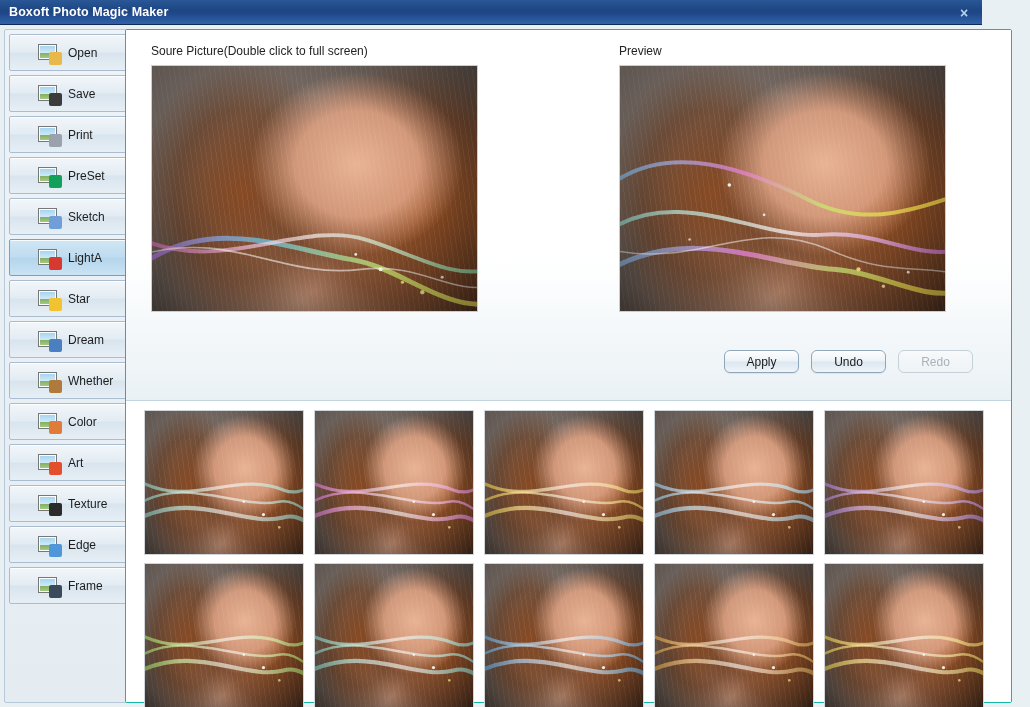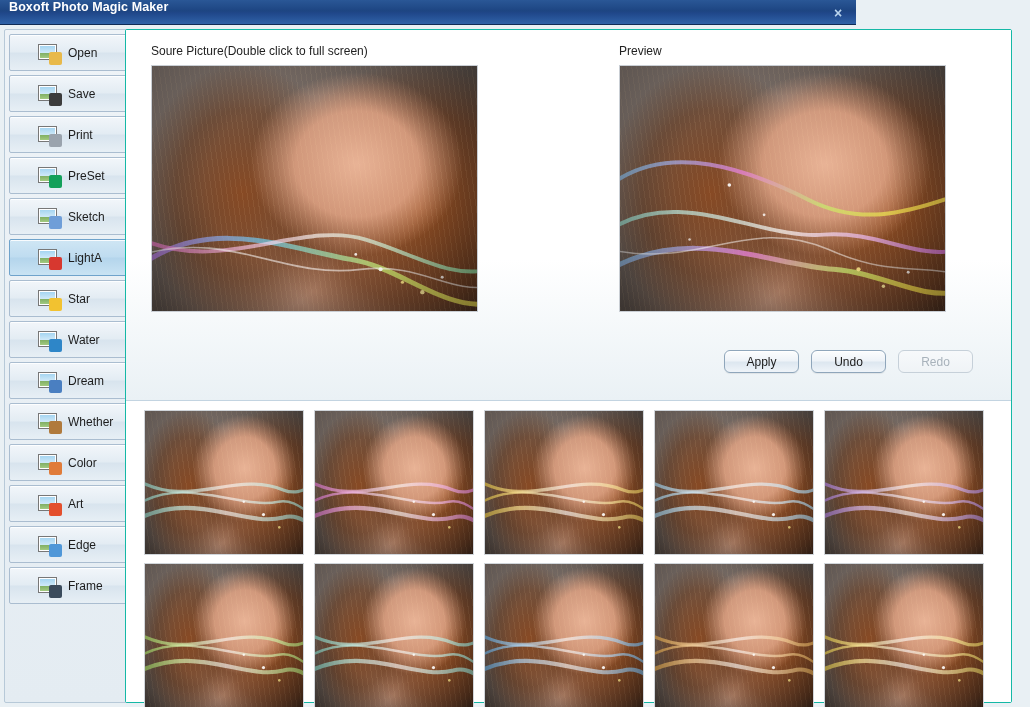--- a/index.html
+++ b/index.html
@@ -10,24 +10,24 @@
     font-family: "Liberation Sans", sans-serif;
   }
   body {
     background: #e9f0f4;
     position: relative;
   }
 
   
   #titlebar {
     position: absolute; left: 0; top: 0;
-    width: 856px; height: 25px;
+    width: 982px; height: 25px;
     background: linear-gradient(to bottom, #2a5796 0%, #1d4582 45%, #20478a 55%, #2f62a8 100%);
     border-bottom: 1px solid #0f2b55;
-    display: flex; align-items: flex-start;
+    display: flex; align-items: center;
   }
   #titlebar .title-text {
     color: #ffffff;
     font-size: 12.5px;
     font-weight: bold;
     margin-left: 9px;
     letter-spacing: 0.1px;
     white-space: nowrap;
   }
   #titlebar .close-btn {
@@ -250,27 +250,20 @@
       <div class="side-btn">
         <span class="ico">
           <span class="frame"></span>
           <span class="badge" style="background: rgb(242, 194, 48);"></span>
         </span>
         <span class="lbl">Star</span>
       </div>
       <div class="side-btn">
         <span class="ico">
           <span class="frame"></span>
-          <span class="badge" style="background: rgb(46, 134, 200);"></span>
-        </span>
-        <span class="lbl">Water</span>
-      </div>
-      <div class="side-btn">
-        <span class="ico">
-          <span class="frame"></span>
           <span class="badge" style="background: rgb(74, 127, 193);"></span>
         </span>
         <span class="lbl">Dream</span>
       </div>
       <div class="side-btn">
         <span class="ico">
           <span class="frame"></span>
           <span class="badge" style="background: rgb(176, 122, 60);"></span>
         </span>
         <span class="lbl">Whether</span>
@@ -281,20 +274,27 @@
           <span class="badge" style="background: rgb(224, 123, 57);"></span>
         </span>
         <span class="lbl">Color</span>
       </div>
       <div class="side-btn">
         <span class="ico">
           <span class="frame"></span>
           <span class="badge" style="background: rgb(227, 79, 45);"></span>
         </span>
         <span class="lbl">Art</span>
+      </div>
+      <div class="side-btn">
+        <span class="ico">
+          <span class="frame"></span>
+          <span class="badge" style="background: rgb(43, 43, 43);"></span>
+        </span>
+        <span class="lbl">Texture</span>
       </div>
       <div class="side-btn">
         <span class="ico">
           <span class="frame"></span>
           <span class="badge" style="background: rgb(79, 151, 216);"></span>
         </span>
         <span class="lbl">Edge</span>
       </div>
       <div class="side-btn">
         <span class="ico">

